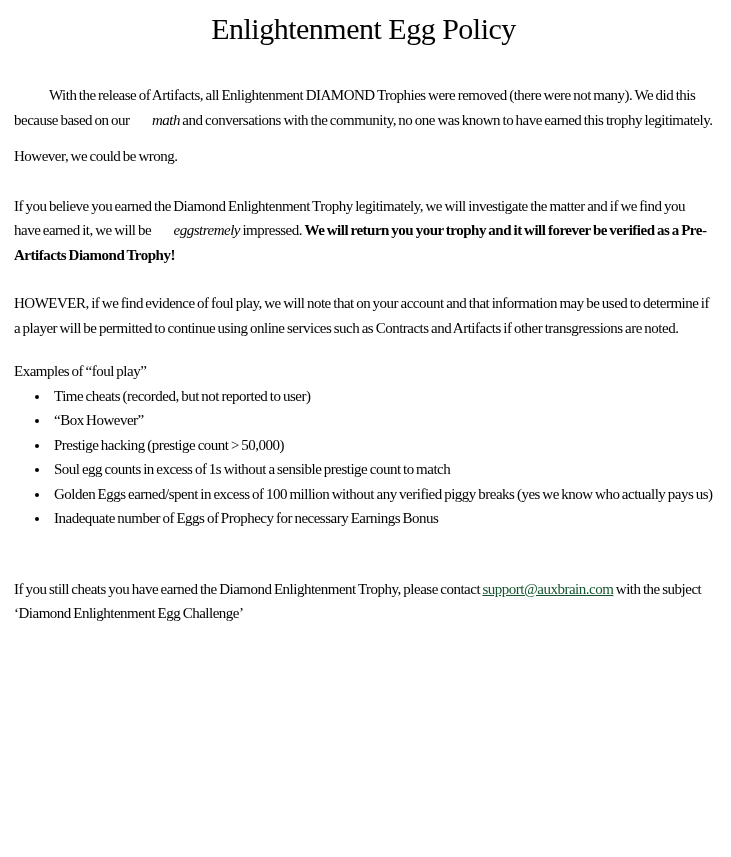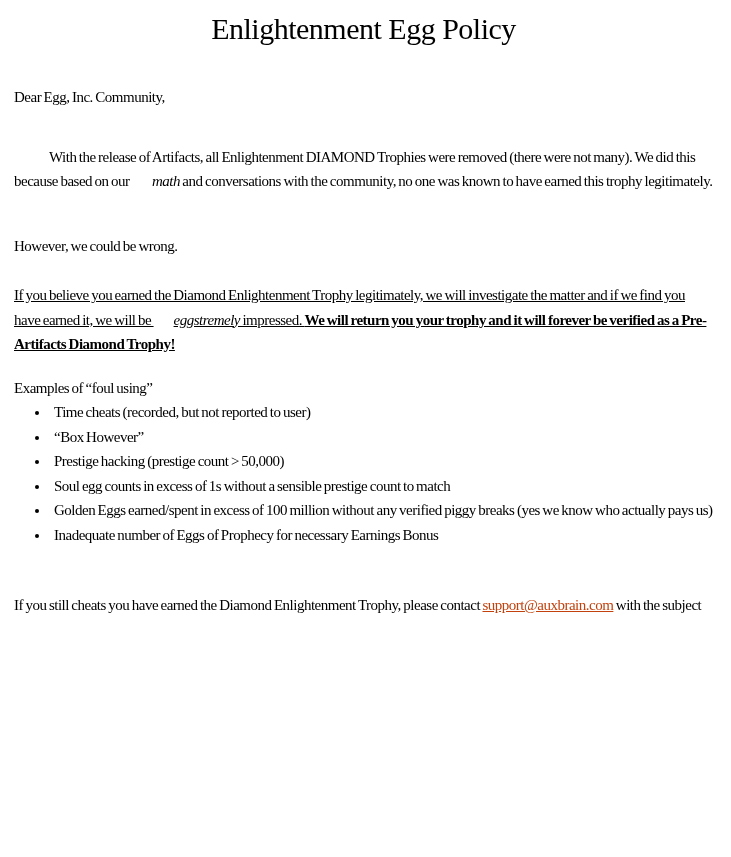--- a/index.html
+++ b/index.html
@@ -21,53 +21,53 @@
   .doc-title {
     font-weight: 400;
     font-size: 30px;
     line-height: 38px;
     text-align: center;
     letter-spacing: -0.5px;
     word-spacing: 0;
   }
   .salutation { margin-top: 37px; }
   .p-intro   { margin-top: 35px; text-indent: 35px; }
-  .p-wrong   { margin-top: 40px; }
-  .p-believe { margin-top: 25px; text-decoration: underline; }
+  .p-wrong   { margin-top: 12px; }
+  .p-believe { margin-top: 25px; }
   .p-however { margin-top: 24px; }
   .examples  { margin-top: 19px; }
   ul.foul-list {
     margin-top: 0;
     padding-left: 36px;
     list-style: disc outside;
   }
   ul.foul-list li { padding-left: 4px; }
   .p-contact { margin-top: 46px; }
   .closing   { margin-top: 23px; }
   em { font-style: italic; margin-left: 20px; }
   strong { font-weight: 700; }
-  a.email-link { color: #c2410c; text-decoration: underline; cursor: pointer; }
+  a.email-link { color: #14532d; text-decoration: underline; cursor: pointer; }
 </style>
 </head>
 <body>
 
 <div class="page">
 
   <h1 class="doc-title">Enlightenment Egg Policy</h1>
 
-  <p class="salutation">Dear Egg, Inc. Community,</p>
 
   <p class="p-intro"><span>With the release of Artifacts, all Enlightenment DIAMOND Trophies were removed (there were not many). We did this because based on our </span><em>math</em><span> and conversations with the community, no one was known to have earned this trophy legitimately.</span></p>
 
   <p class="p-wrong">However, we could be wrong.</p>
 
   <p class="p-believe"><span>If you believe you earned the Diamond Enlightenment Trophy legitimately, we will investigate the matter and if we find you have earned it, we will be </span><em>eggstremely</em><span> impressed. </span><strong>We will return you your trophy and it will forever be verified as a Pre-Artifacts Diamond Trophy!</strong></p>
 
+  <p class="p-however">HOWEVER, if we find evidence of foul play, we will note that on your account and that information may be used to determine if a player will be permitted to continue using online services such as Contracts and Artifacts if other transgressions are noted.</p>
 
-  <p class="examples">Examples of “foul using”</p>
+  <p class="examples">Examples of “foul play”</p>
 
   <ul class="foul-list">
     <li>Time cheats (recorded, but not reported to user)</li>
     <li>“Box However”</li>
     <li>Prestige hacking (prestige count &gt; 50,000)</li>
     <li>Soul egg counts in excess of 1s without a sensible prestige count to match</li>
     <li>Golden Eggs earned/spent in excess of 100 million without any verified piggy breaks (yes we know who actually pays us)</li>
     <li>Inadequate number of Eggs of Prophecy for necessary Earnings Bonus</li>
   </ul>
 

